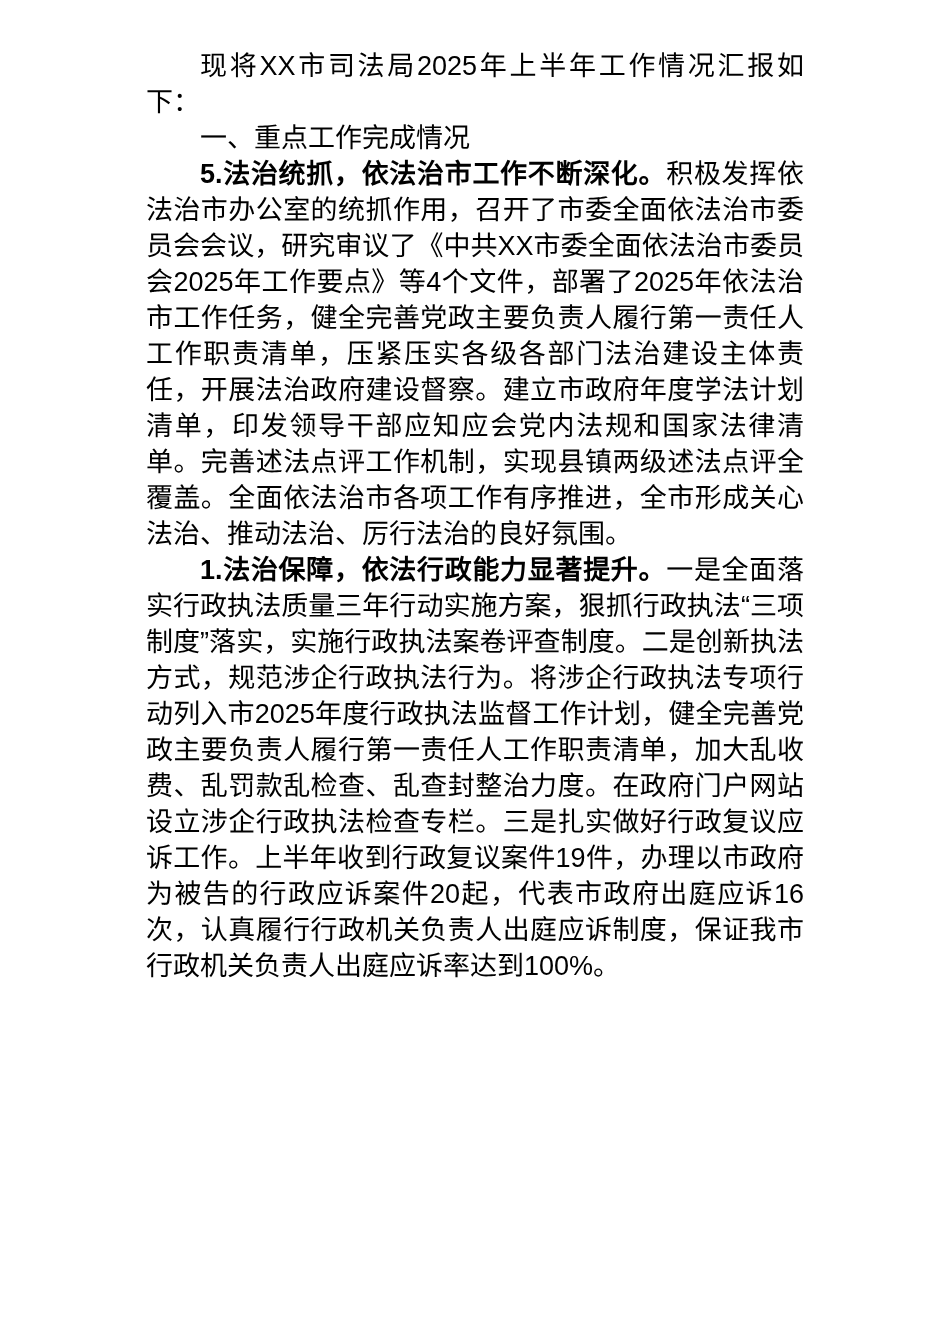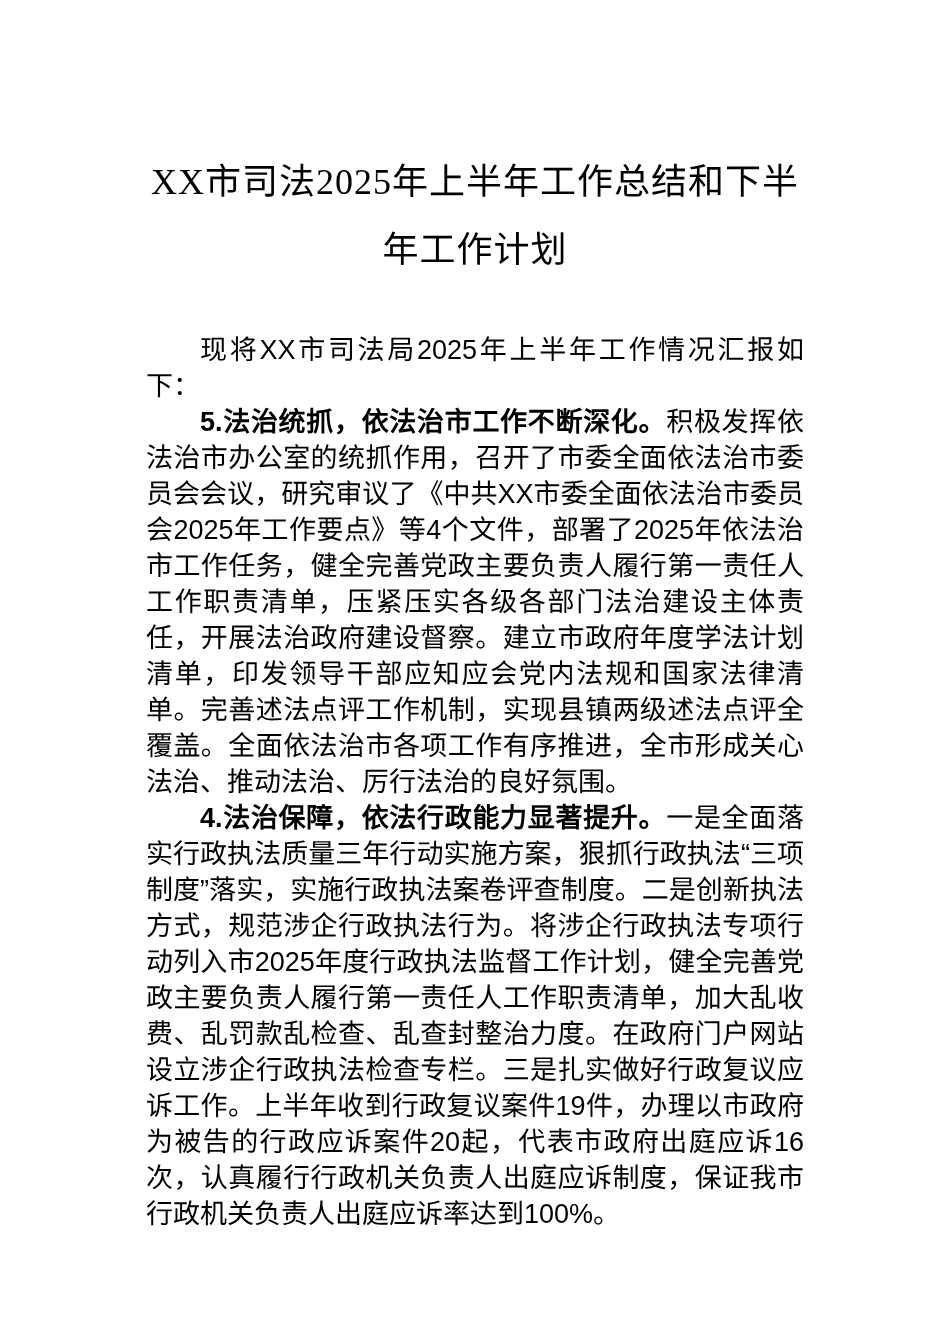--- a/index.html
+++ b/index.html
@@ -49,23 +49,20 @@
     font-weight: 400;
   }
   .run.bold {
     font-weight: 700;
   }
 </style>
 </head>
 <body>
 
 <div class="page">
-  <h1 class="doc-title">
-    <span class="title-line">XX市司法2025年上半年工作总结和下半</span>
-    <span class="title-line">年工作计划</span>
-  </h1>
 
   <div class="doc-body">
       <p class="para"><span class="run">现将XX市司法局2025年上半年工作情况汇报如下：</span></p>
+      <p class="para"><span class="run">一、重点工作完成情况</span></p>
       <p class="para"><span class="run bold">5.法治统抓，依法治市工作不断深化。</span><span class="run">积极发挥依法治市办公室的统抓作用，召开了市委全面依法治市委员会会议，研究审议了《中共XX市委全面依法治市委员会2025年工作要点》等4个文件，部署了2025年依法治市工作任务，健全完善党政主要负责人履行第一责任人工作职责清单，压紧压实各级各部门法治建设主体责任，开展法治政府建设督察。建立市政府年度学法计划清单，印发领导干部应知应会党内法规和国家法律清单。完善述法点评工作机制，实现县镇两级述法点评全覆盖。全面依法治市各项工作有序推进，全市形成关心法治、推动法治、厉行法治的良好氛围。</span></p>
-      <p class="para"><span class="run bold">4.法治保障，依法行政能力显著提升。</span><span class="run">一是全面落实行政执法质量三年行动实施方案，狠抓行政执法“三项制度”落实，实施行政执法案卷评查制度。二是创新执法方式，规范涉企行政执法行为。将涉企行政执法专项行动列入市2025年度行政执法监督工作计划，健全完善党政主要负责人履行第一责任人工作职责清单，加大乱收费、乱罚款乱检查、乱查封整治力度。在政府门户网站设立涉企行政执法检查专栏。三是扎实做好行政复议应诉工作。上半年收到行政复议案件19件，办理以市政府为被告的行政应诉案件20起，代表市政府出庭应诉16次，认真履行行政机关负责人出庭应诉制度，保证我市行政机关负责人出庭应诉率达到100%。</span></p>
+      <p class="para"><span class="run bold">1.法治保障，依法行政能力显著提升。</span><span class="run">一是全面落实行政执法质量三年行动实施方案，狠抓行政执法“三项制度”落实，实施行政执法案卷评查制度。二是创新执法方式，规范涉企行政执法行为。将涉企行政执法专项行动列入市2025年度行政执法监督工作计划，健全完善党政主要负责人履行第一责任人工作职责清单，加大乱收费、乱罚款乱检查、乱查封整治力度。在政府门户网站设立涉企行政执法检查专栏。三是扎实做好行政复议应诉工作。上半年收到行政复议案件19件，办理以市政府为被告的行政应诉案件20起，代表市政府出庭应诉16次，认真履行行政机关负责人出庭应诉制度，保证我市行政机关负责人出庭应诉率达到100%。</span></p>
     </div>
 </div>
 
 </body></html>

